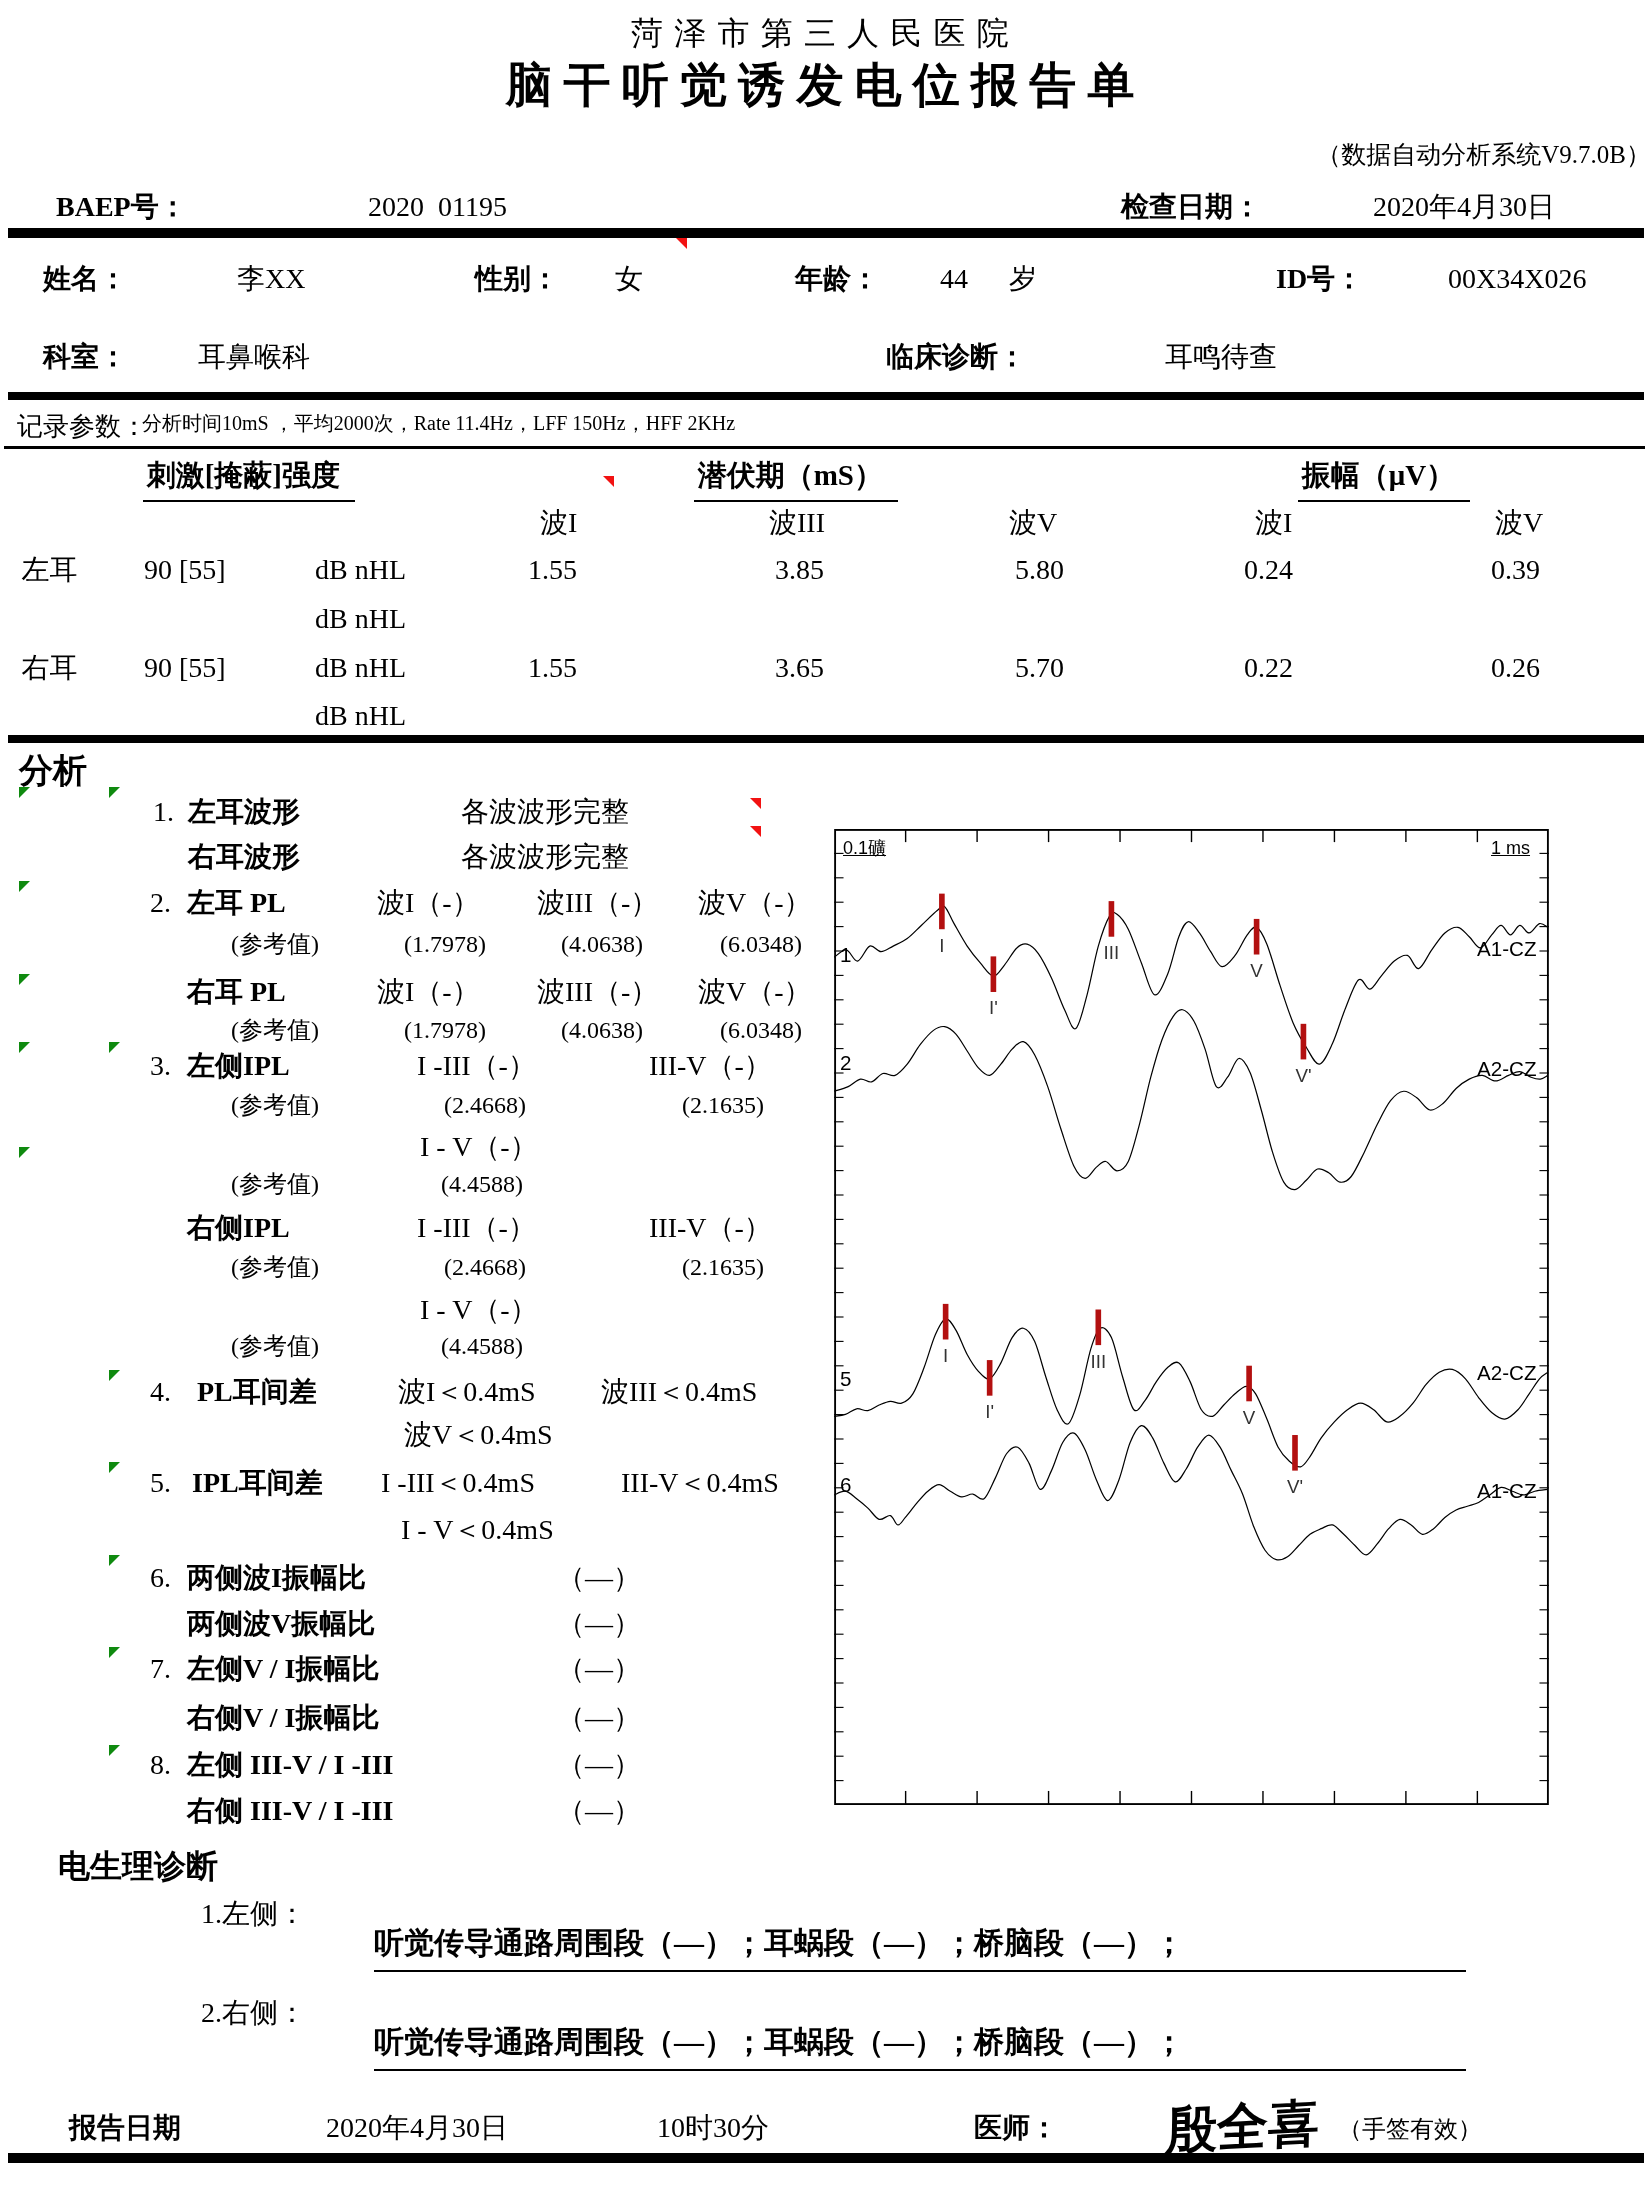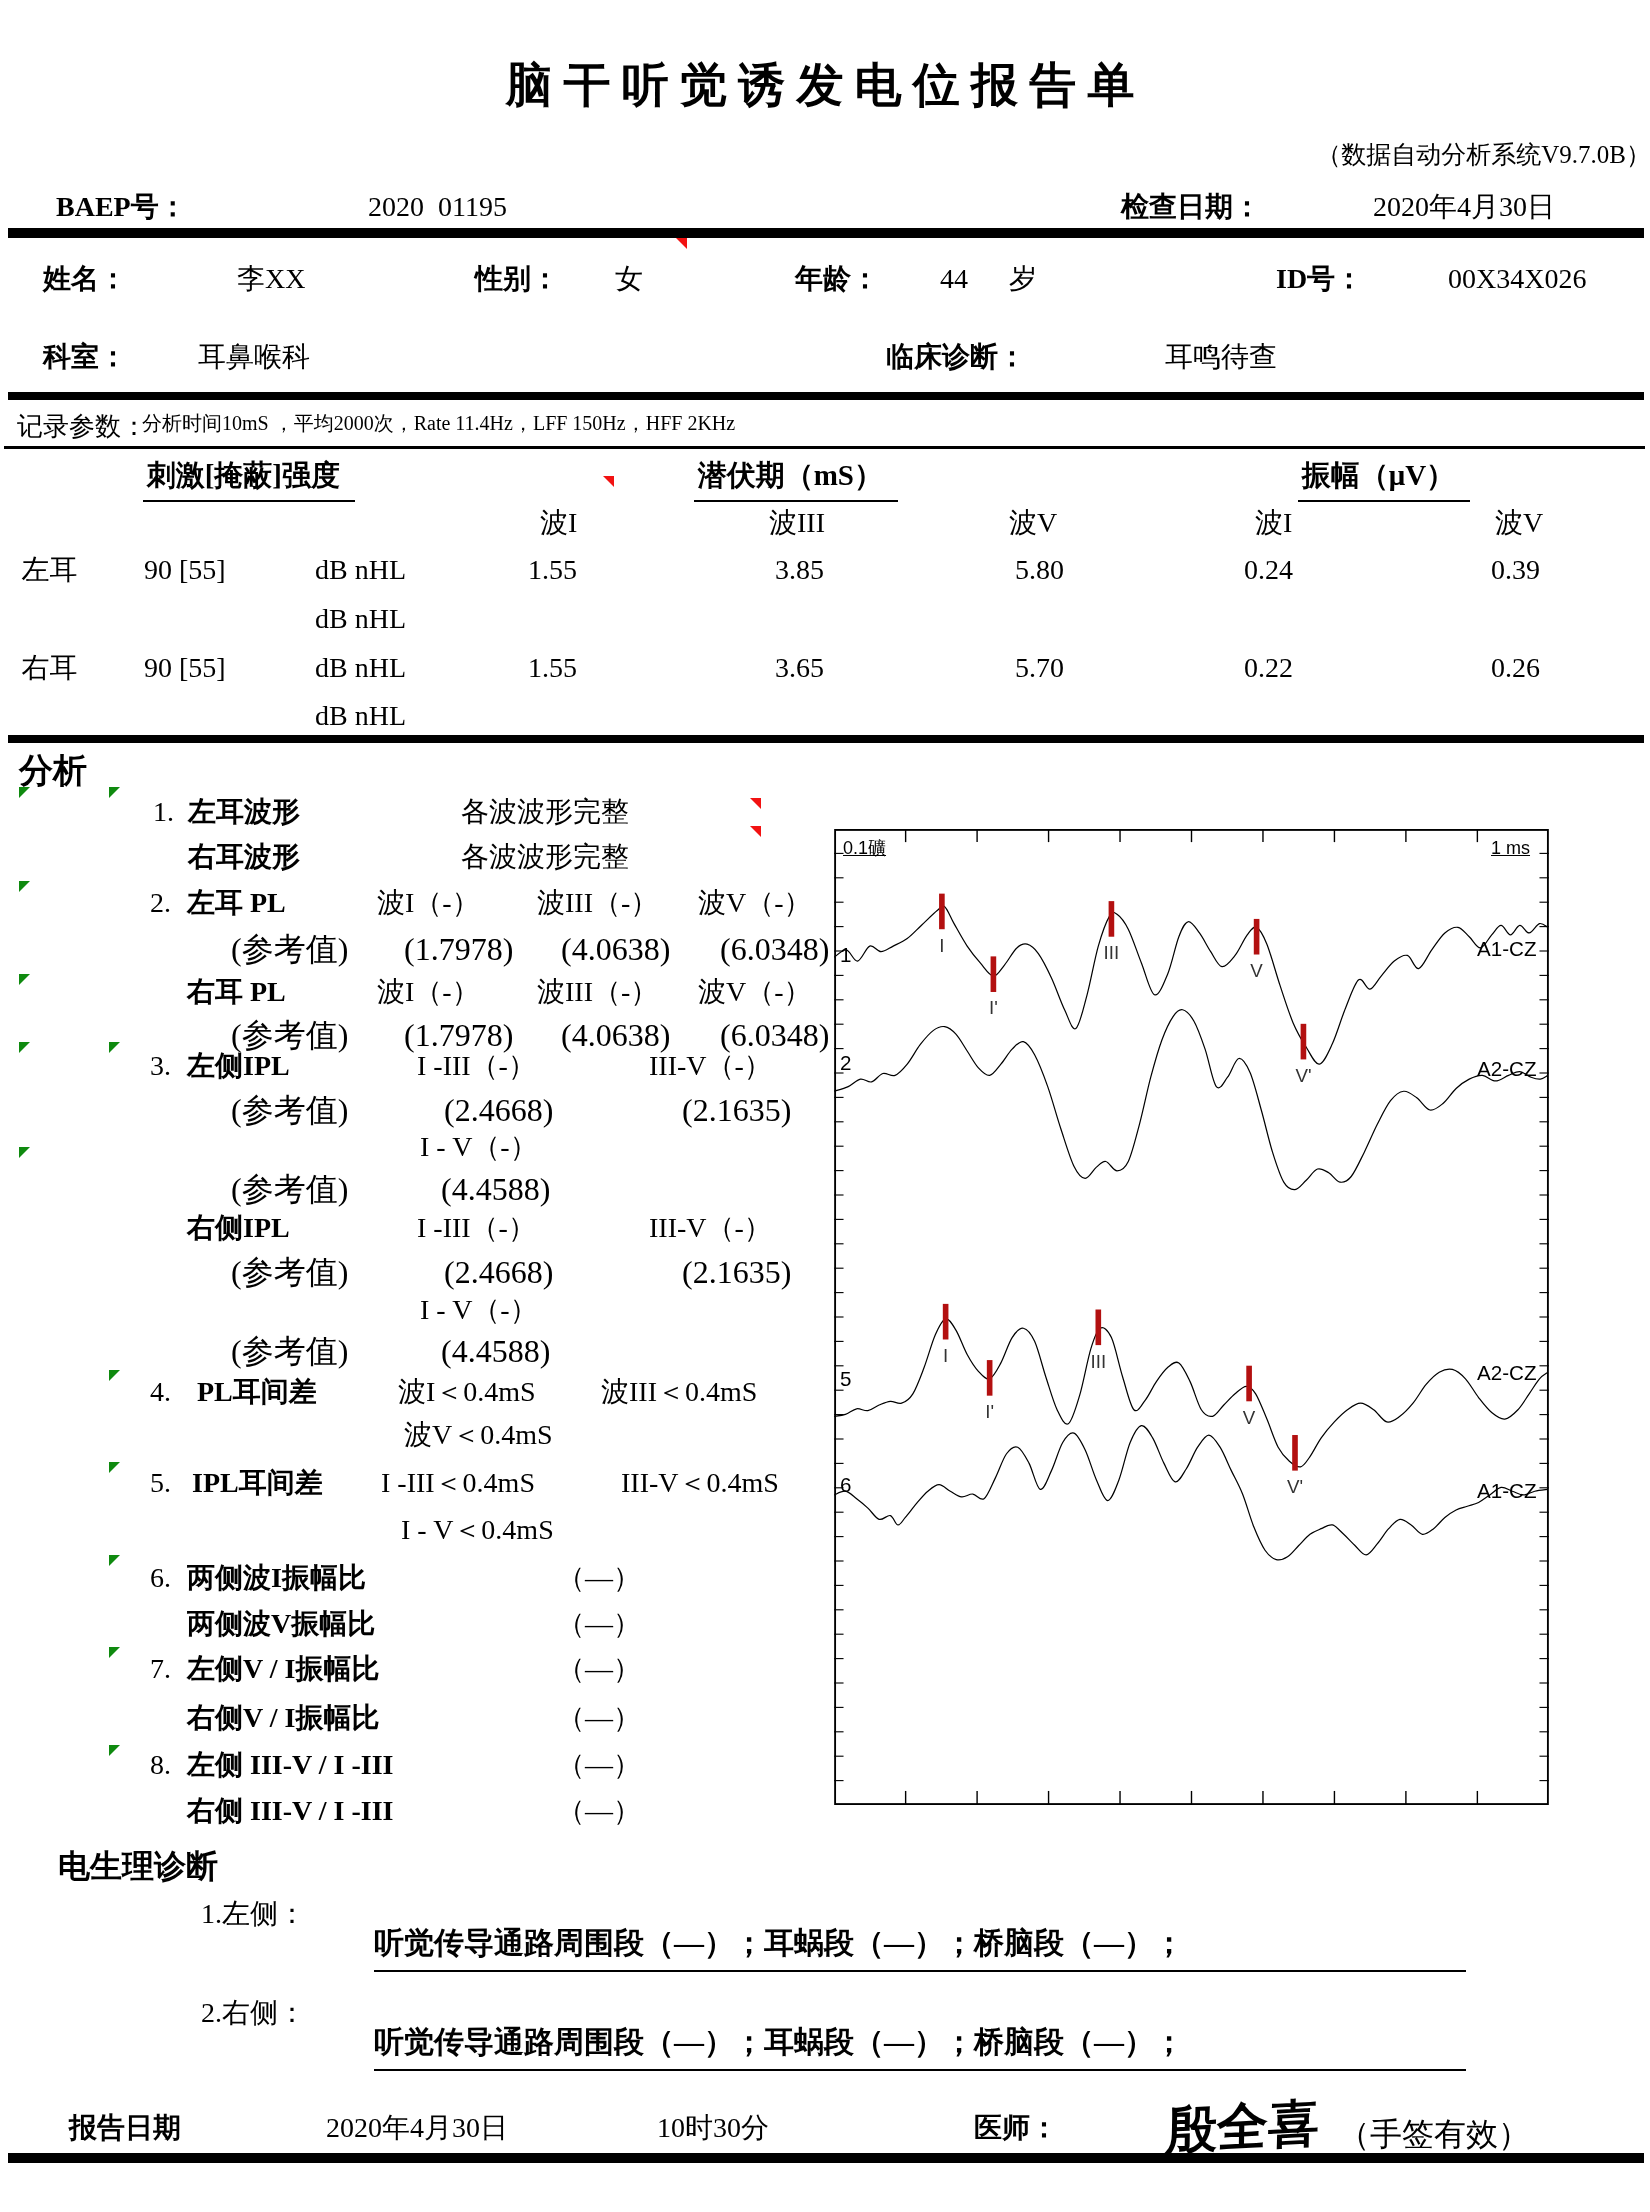--- a/index.html
+++ b/index.html
@@ -1,20 +1,20 @@
 <!DOCTYPE html>
 <html style="font-size:15px"><head>
 <meta charset="utf-8">
 <style>
   html,body{margin:0;padding:0;background:#888;}
   .page{position:relative;width:1651px;height:2212px;background:#fff;
         font-family:"Liberation Serif","DejaVu Serif",serif;color:#000;overflow:hidden;margin:0 auto;}
   .t{position:absolute;white-space:pre;font-size:28px;line-height:1.25;}
   .b{font-weight:bold;}
-  .s{font-size:32px;}
+  .s{font-size:24px;}
   .c{left:0;width:100%;text-align:center;}
   .hosp{font-size:32px;letter-spacing:11.2px;top:13px;}
   .title{font-size:47px;font-weight:bold;letter-spacing:11.2px;top:56px;}
   .subtitle{font-size:25px;top:139px;text-align:right;}
   .bar{position:absolute;left:7.5px;width:1636px;background:#000;}
   .hr{position:absolute;left:3.7px;width:1641px;height:2.8px;background:#000;}
   .uh{font-weight:bold;font-size:29px;border-bottom:2.8px solid #000;padding:0 15px 6.6px 3.7px;}
   .diag{border-bottom:2.8px solid #000;width:1092px;padding-bottom:8.4px;font-weight:bold;font-size:30px;white-space:pre;}
   .sig{font-size:51px;font-weight:bold;transform:rotate(-3deg) skewX(-4deg);font-family:"DejaVu Serif",serif;}
   .chlab{font-family:"Liberation Sans","DejaVu Sans",sans-serif;font-size:20.6px;}
@@ -22,20 +22,21 @@
   .tri{position:absolute;width:0;height:0;}
   .tri.g{border-top:11.2px solid #0f8a0f;border-right:11.2px solid transparent;}
   .tri.r{border-top:11.2px solid #f21212;border-left:11.2px solid transparent;}
   svg{position:absolute;}
 </style>
 </head>
 <body>
 
 <div class="page">
 
+  <div class="t c hosp">菏泽市第三人民医院</div>
   <div class="t c title">脑干听觉诱发电位报告单</div>
   <div class="t c subtitle">（数据自动分析系统V9.7.0B）</div>
 
   <span class="t b" style="left:56px;top:189px">BAEP号：</span>
   <span class="t" style="left:368px;top:189px">2020  01195</span>
   <span class="t b" style="left:1121px;top:189px">检查日期：</span>
   <span class="t" style="left:1373px;top:189px">2020年4月30日</span>
   <div class="bar" style="top:228px;height:10.3px"></div>
 
   <span class="t b" style="left:43px;top:261px">姓名：</span>

